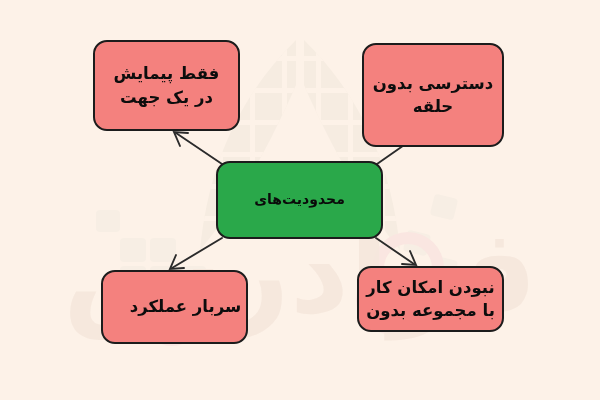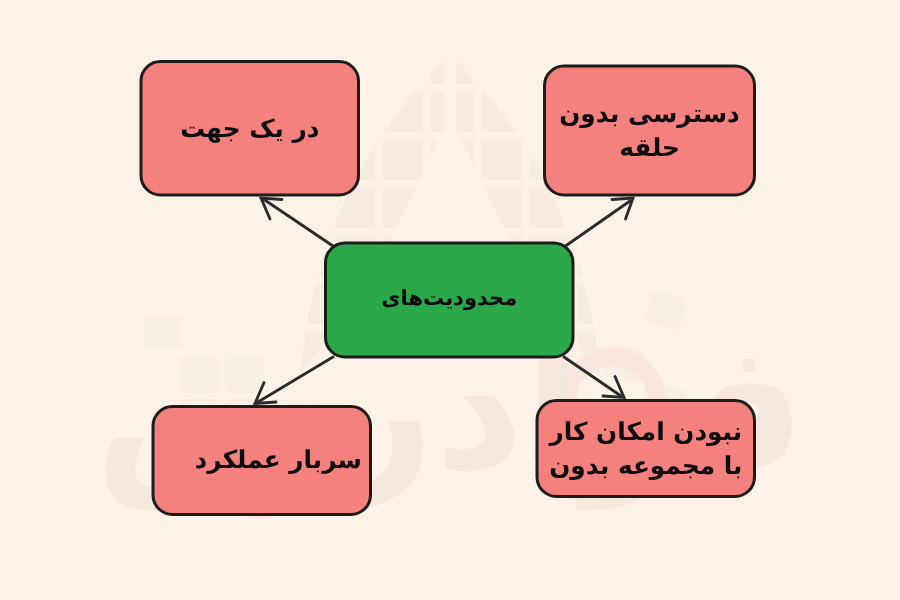--- a/index.html
+++ b/index.html
@@ -62,21 +62,21 @@
   .node.center {
     background: #2aa84a;
   }
   .node .line {
     display: block;
     white-space: nowrap;
   }
 
   
   #node-top-left     { left: 93px;  top: 40px;  width: 147px; height: 91px;  font-size: 16.5px; }
-  #node-top-right    { left: 362px; top: 43px;  width: 142px; height: 88px;  font-size: 16.5px; }
+  #node-top-right    { left: 362px; top: 43px;  width: 142px; height: 104px;  font-size: 16.5px; }
   #node-center       { left: 216px; top: 161px; width: 167px; height: 78px;  font-size: 14px; align-items: center; }
   #node-bottom-left  { left: 101px; top: 270px; width: 147px; height: 74px;  font-size: 16.5px; }
   #node-bottom-right { left: 357px; top: 266px; width: 147px; height: 66px;  font-size: 16.5px; }
 
   #node-center .line { color: #0a0a0a; }
 </style>
 </head>
 <body>
 
 <div id="canvas" style="background: rgb(253, 242, 232);">
@@ -163,20 +163,21 @@
       </g>
 
       <g>
         <line x1="376" y1="238" x2="414" y2="264"></line>
         <polyline points="402,264 416,265 410,251" stroke-width="1.9"></polyline>
       </g>
     </g>
   </svg>
 
   <div class="node leaf" id="node-top-left" style="background: rgb(244, 129, 126); border-color: rgb(28, 28, 28);">
+    <span class="line">فقط پیمایش</span>
     <span class="line">در یک جهت</span>
   </div>
 
   <div class="node leaf" id="node-top-right" style="background: rgb(244, 129, 126); border-color: rgb(28, 28, 28);">
     <span class="line">دسترسی بدون</span>
     <span class="line">حلقه</span>
   </div>
 
   <div class="node center" id="node-center" style="background: rgb(42, 168, 74); border-color: rgb(28, 28, 28);">
     <span class="line">محدودیت‌های</span>

